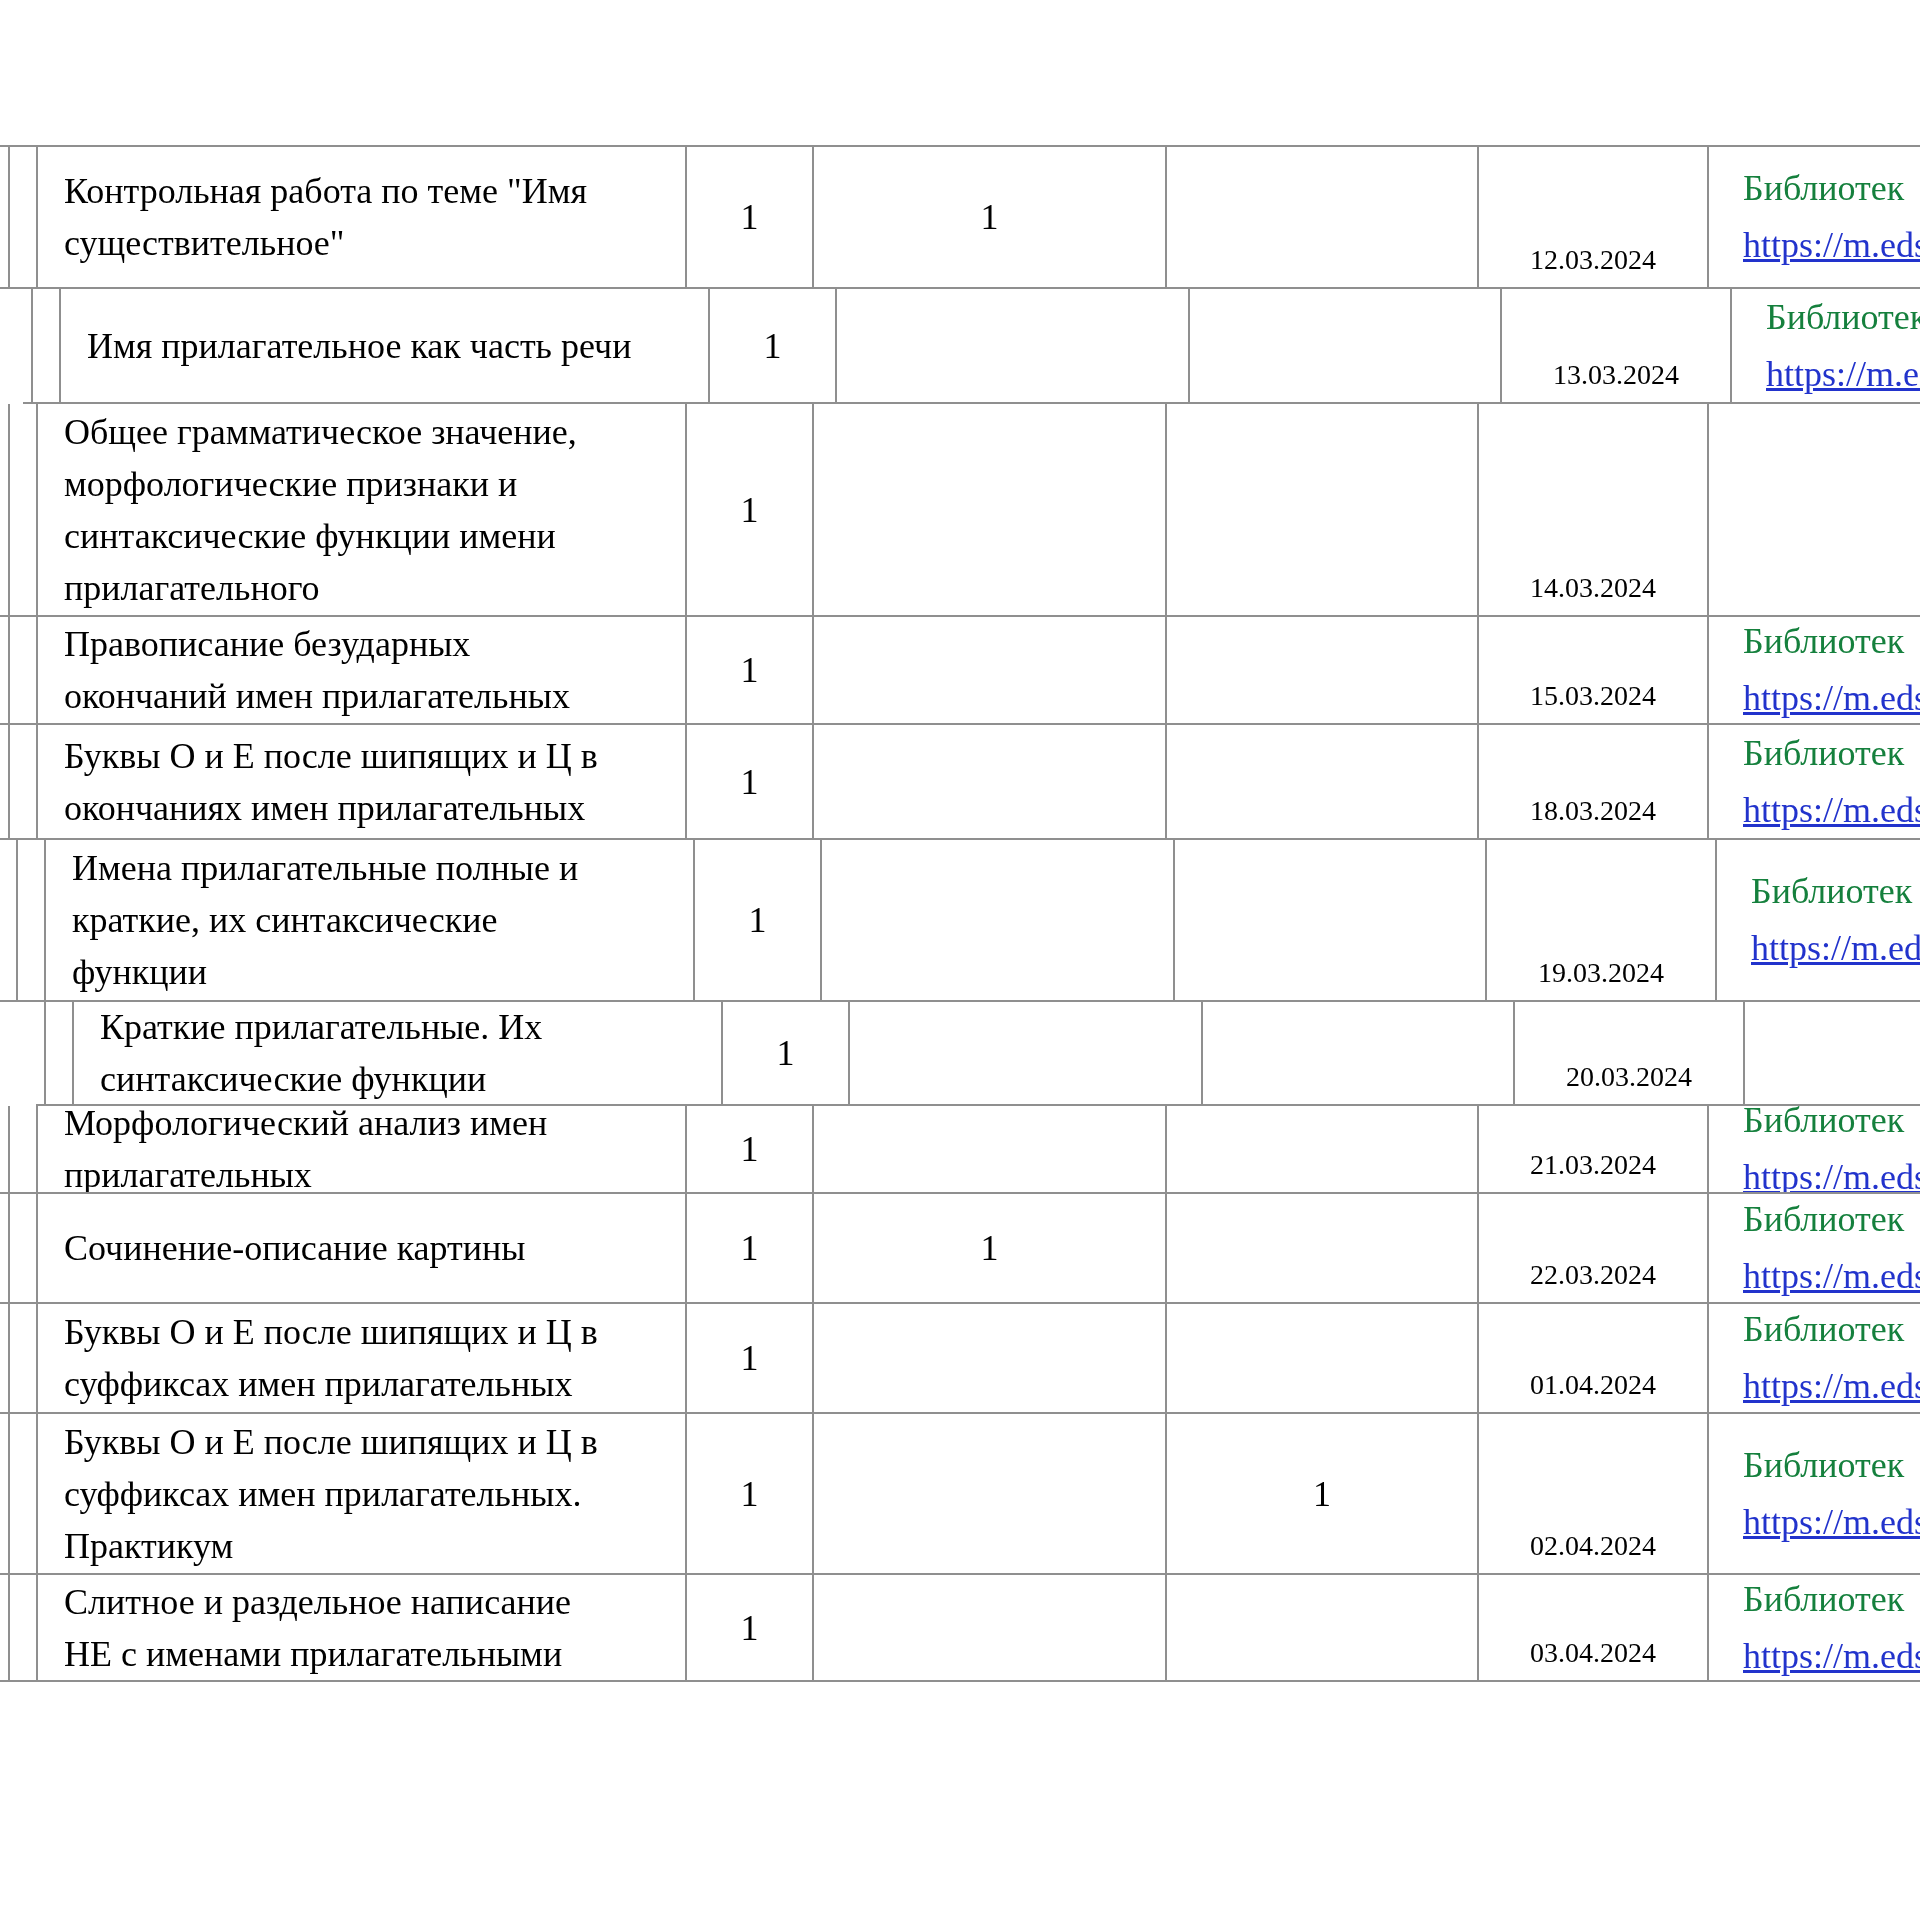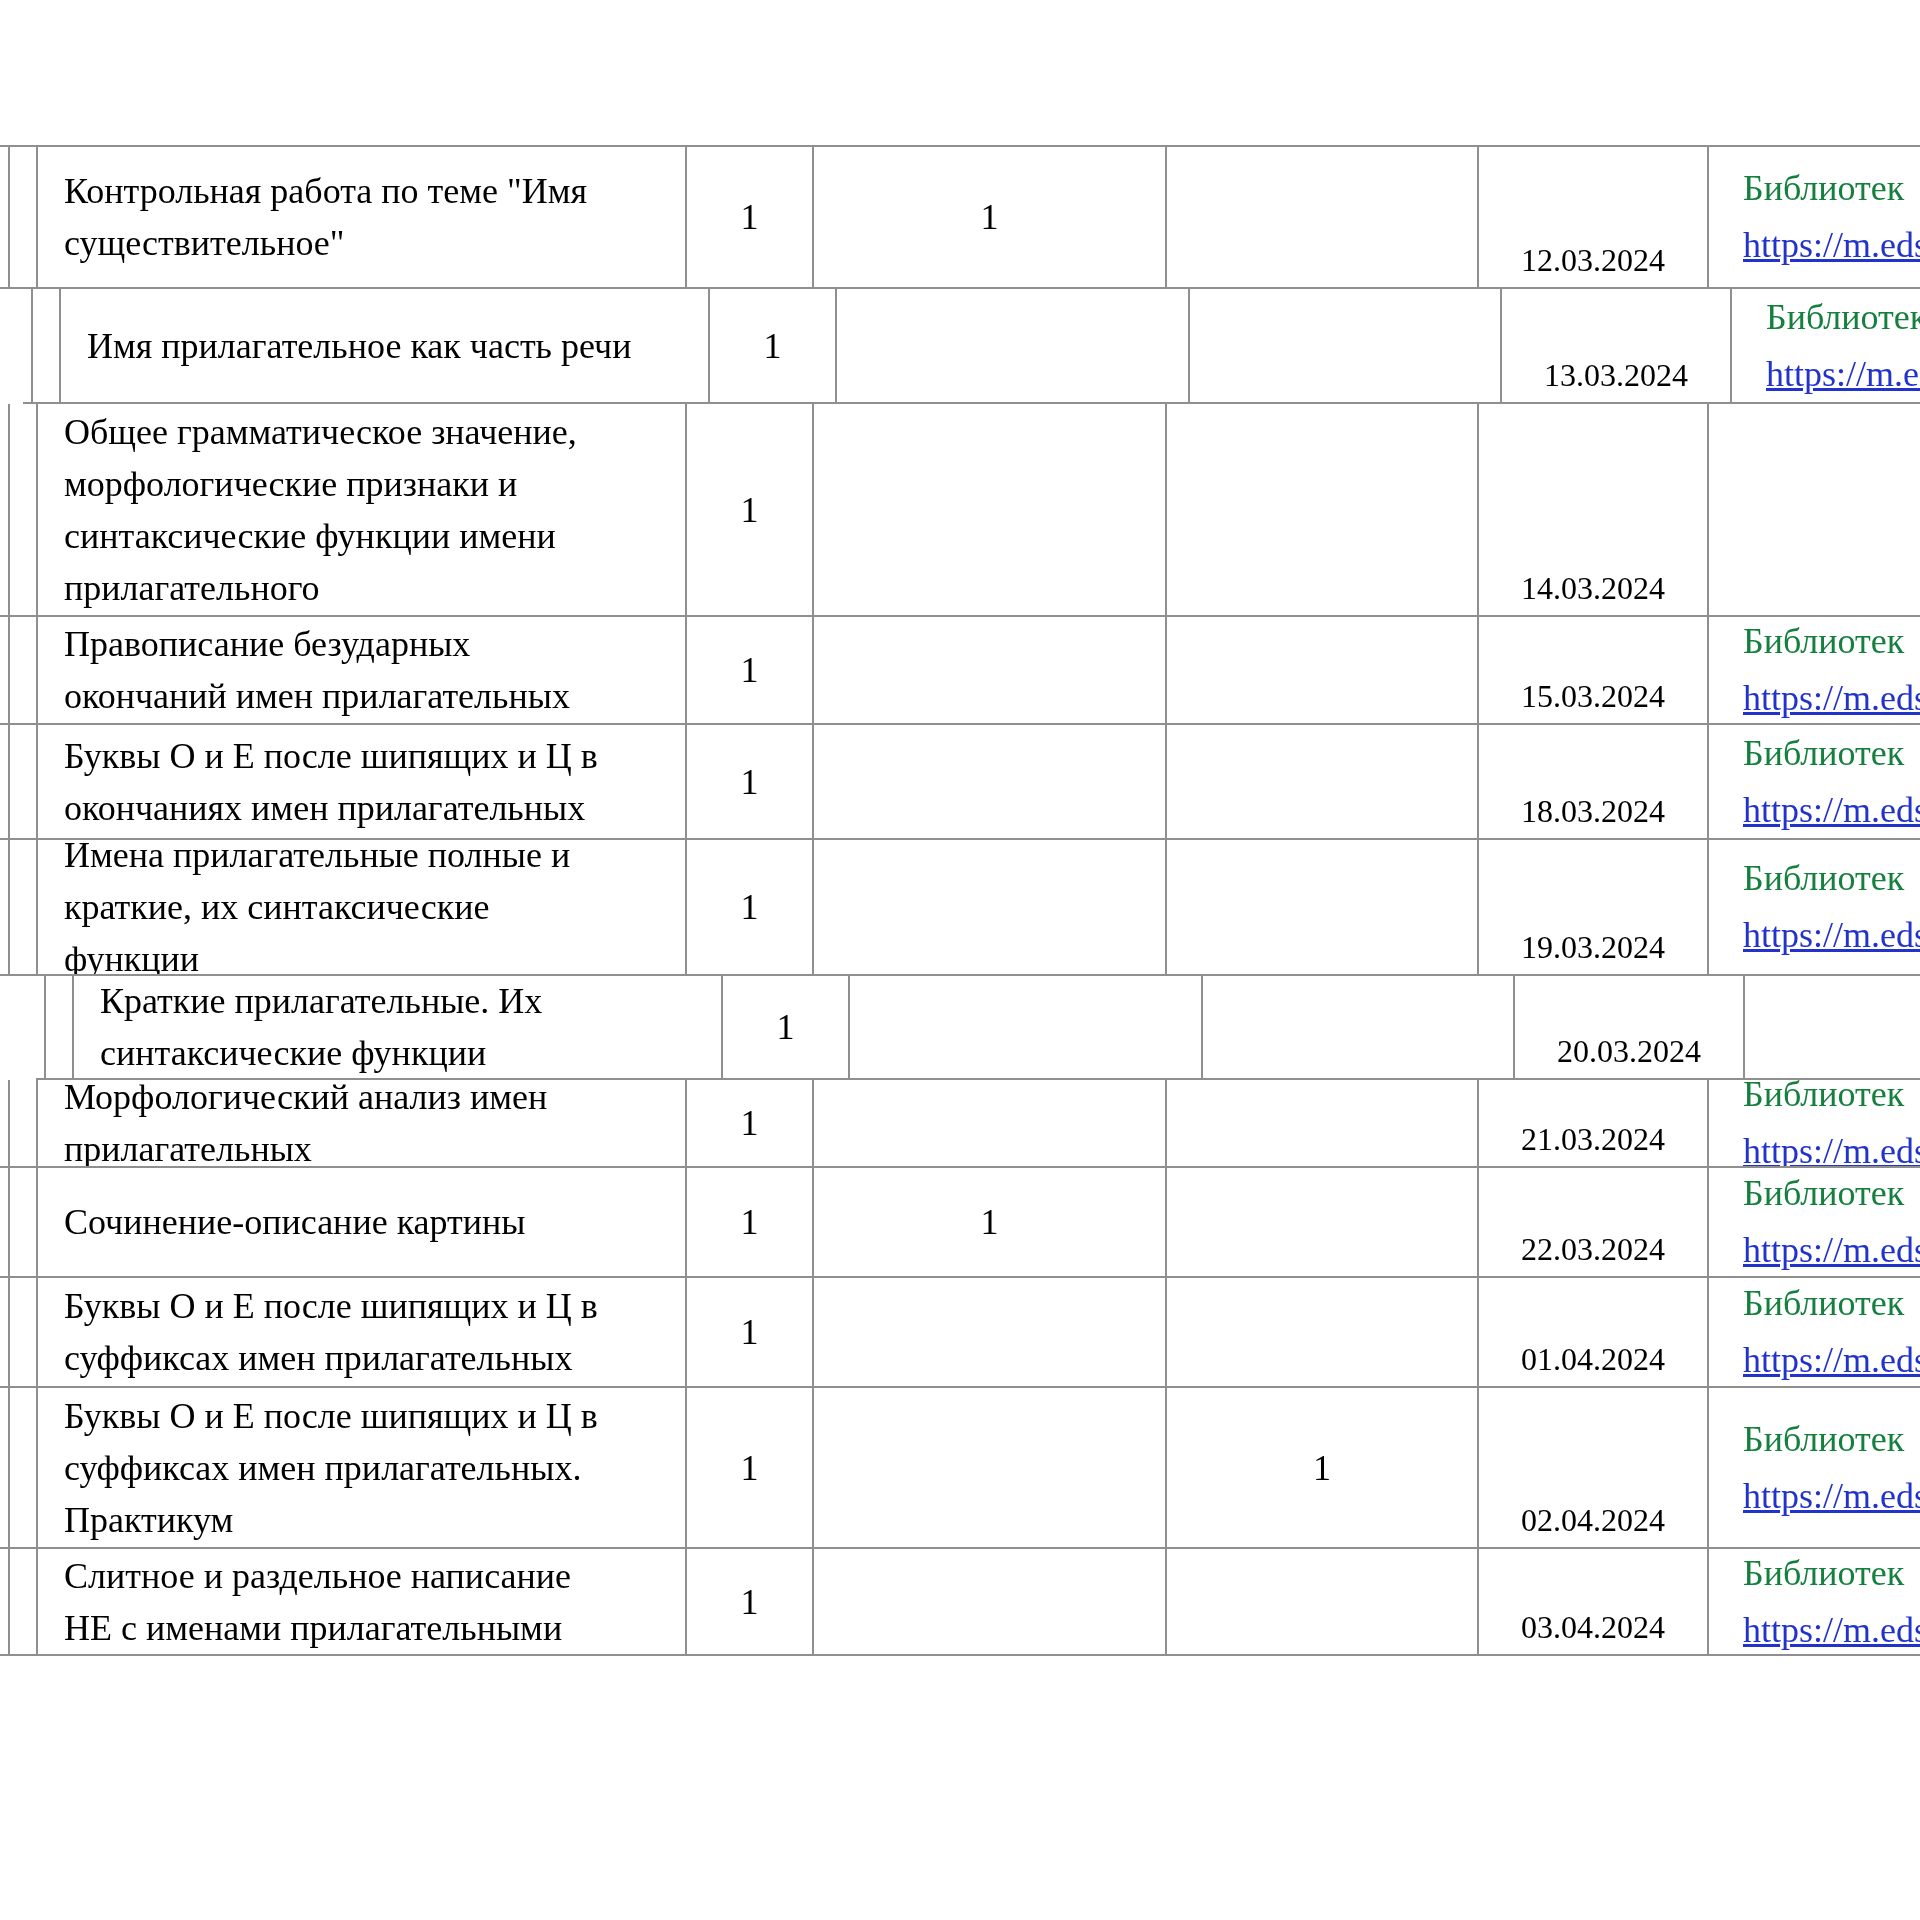--- a/index.html
+++ b/index.html
@@ -59,21 +59,21 @@
   }
   .c-hours     { width: 127px; }
   .c-control   { width: 353px; }
   .c-practical { width: 312px; }
   .c-date {
     width: 230px;
     display: flex;
     align-items: flex-end;
     justify-content: center;
     padding-bottom: 5px;
-    font-size: 32px;
+    font-size: 28px;
     line-height: 44px;
   }
   .c-library {
     flex: 1 1 auto;
     display: flex;
     flex-direction: column;
     justify-content: center;
     padding-left: 34px;
     font-size: 36px;
     line-height: 57px;
@@ -163,21 +163,21 @@
     <div class="cell c-hours">1</div>
     <div class="cell c-control"></div>
     <div class="cell c-practical"></div>
     <div class="cell c-date">18.03.2024</div>
     <div class="cell c-library">
       <div class="lib-title">Библиотек</div>
       <a class="lib-link">https://m.eds</a>
     </div>
   </div>
 
-  <div class="row" style="height: 136px;">
+  <div class="row" style="height: 162px; padding-left: 8px;">
     <div class="cell c-margin"></div>
     <div class="cell c-num"></div>
     <div class="cell c-topic">Имена прилагательные полные и
 краткие, их синтаксические
 функции</div>
     <div class="cell c-hours">1</div>
     <div class="cell c-control"></div>
     <div class="cell c-practical"></div>
     <div class="cell c-date">19.03.2024</div>
     <div class="cell c-library">

